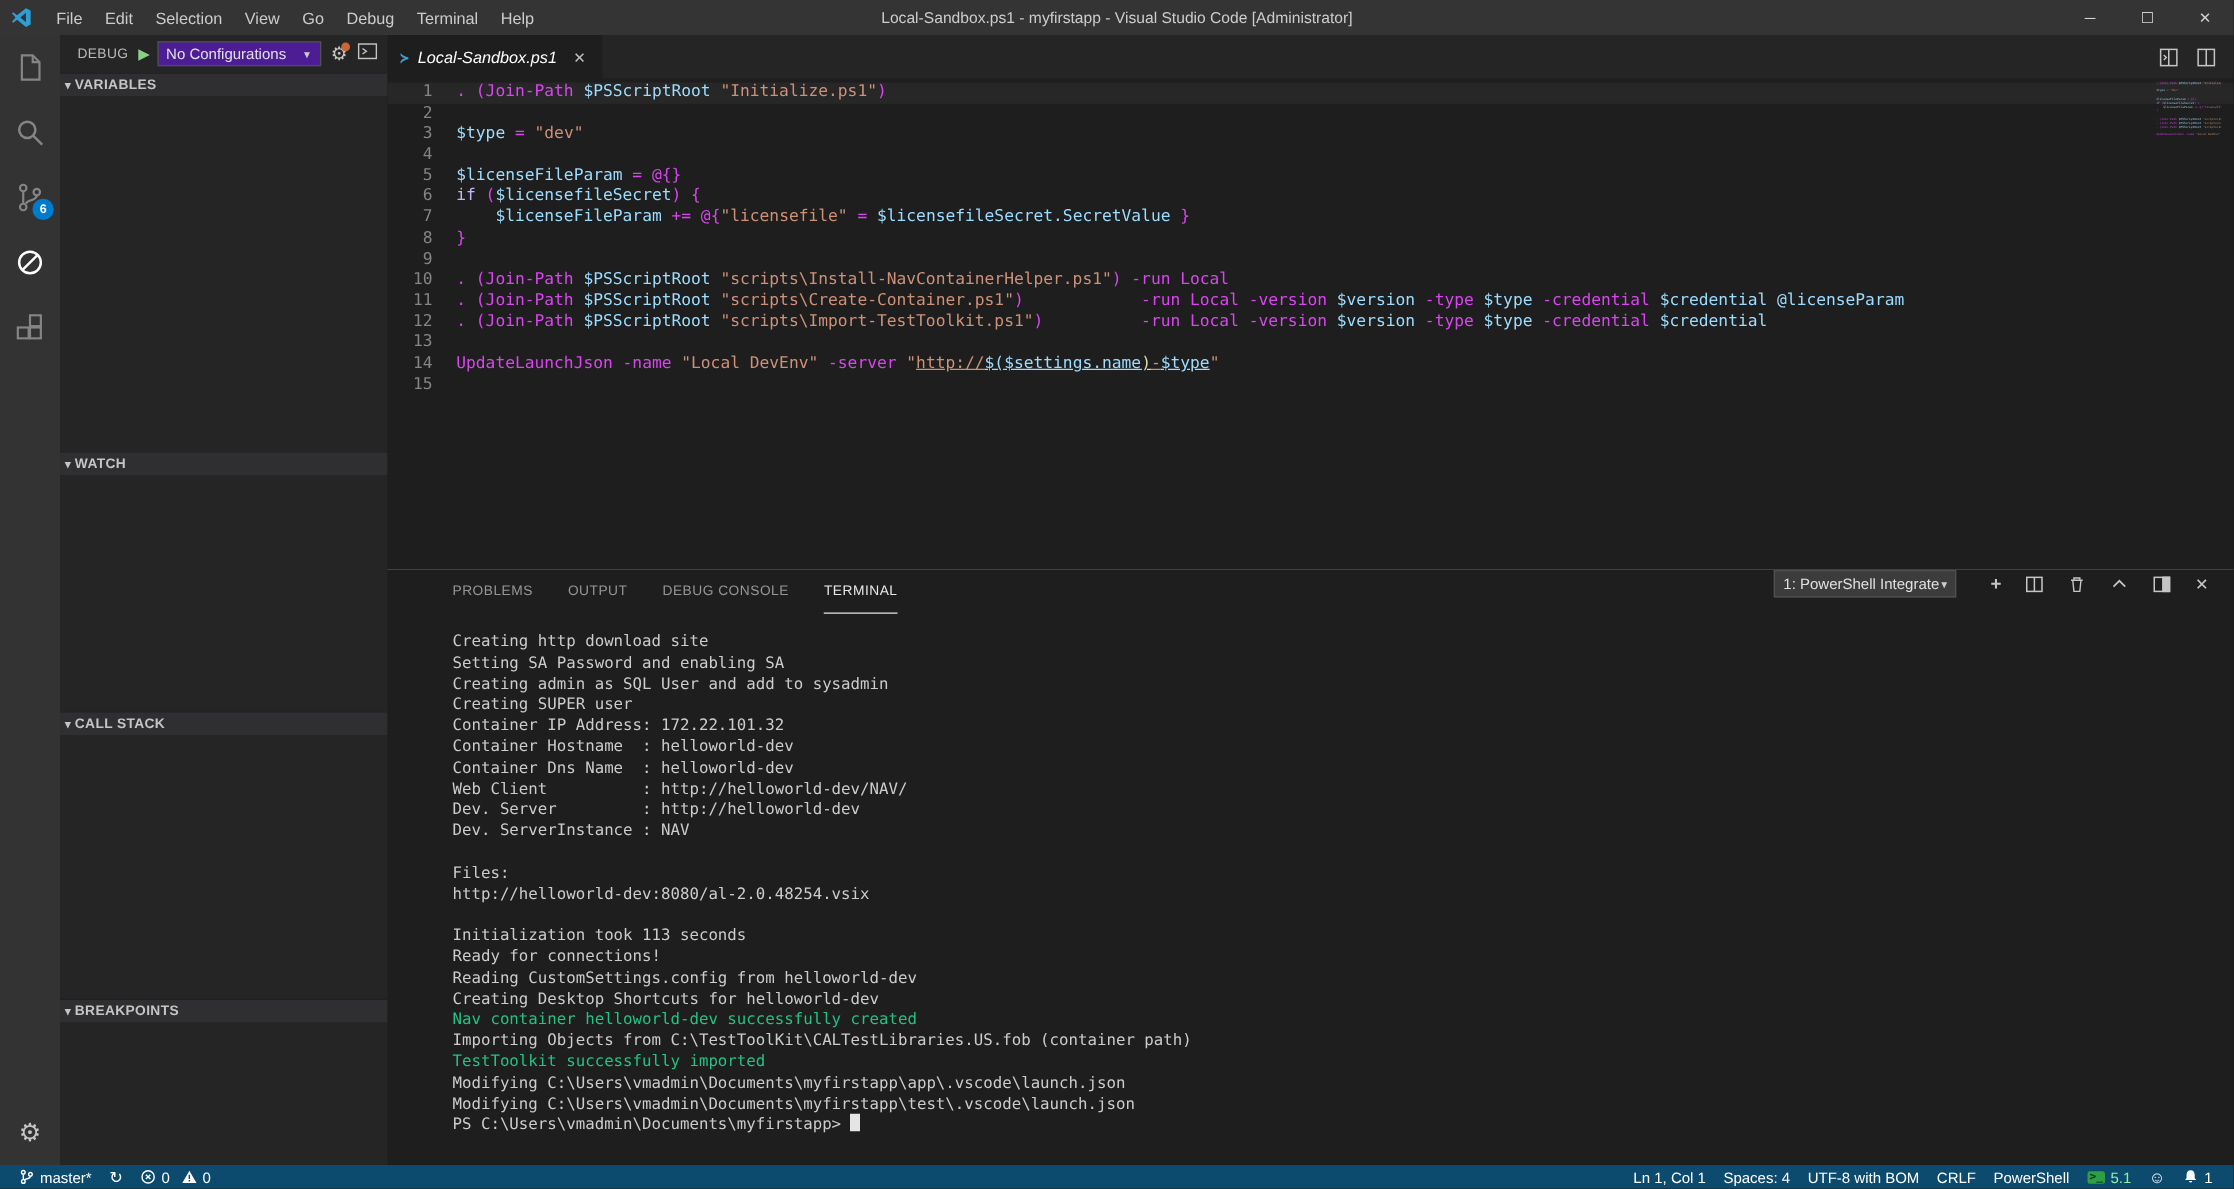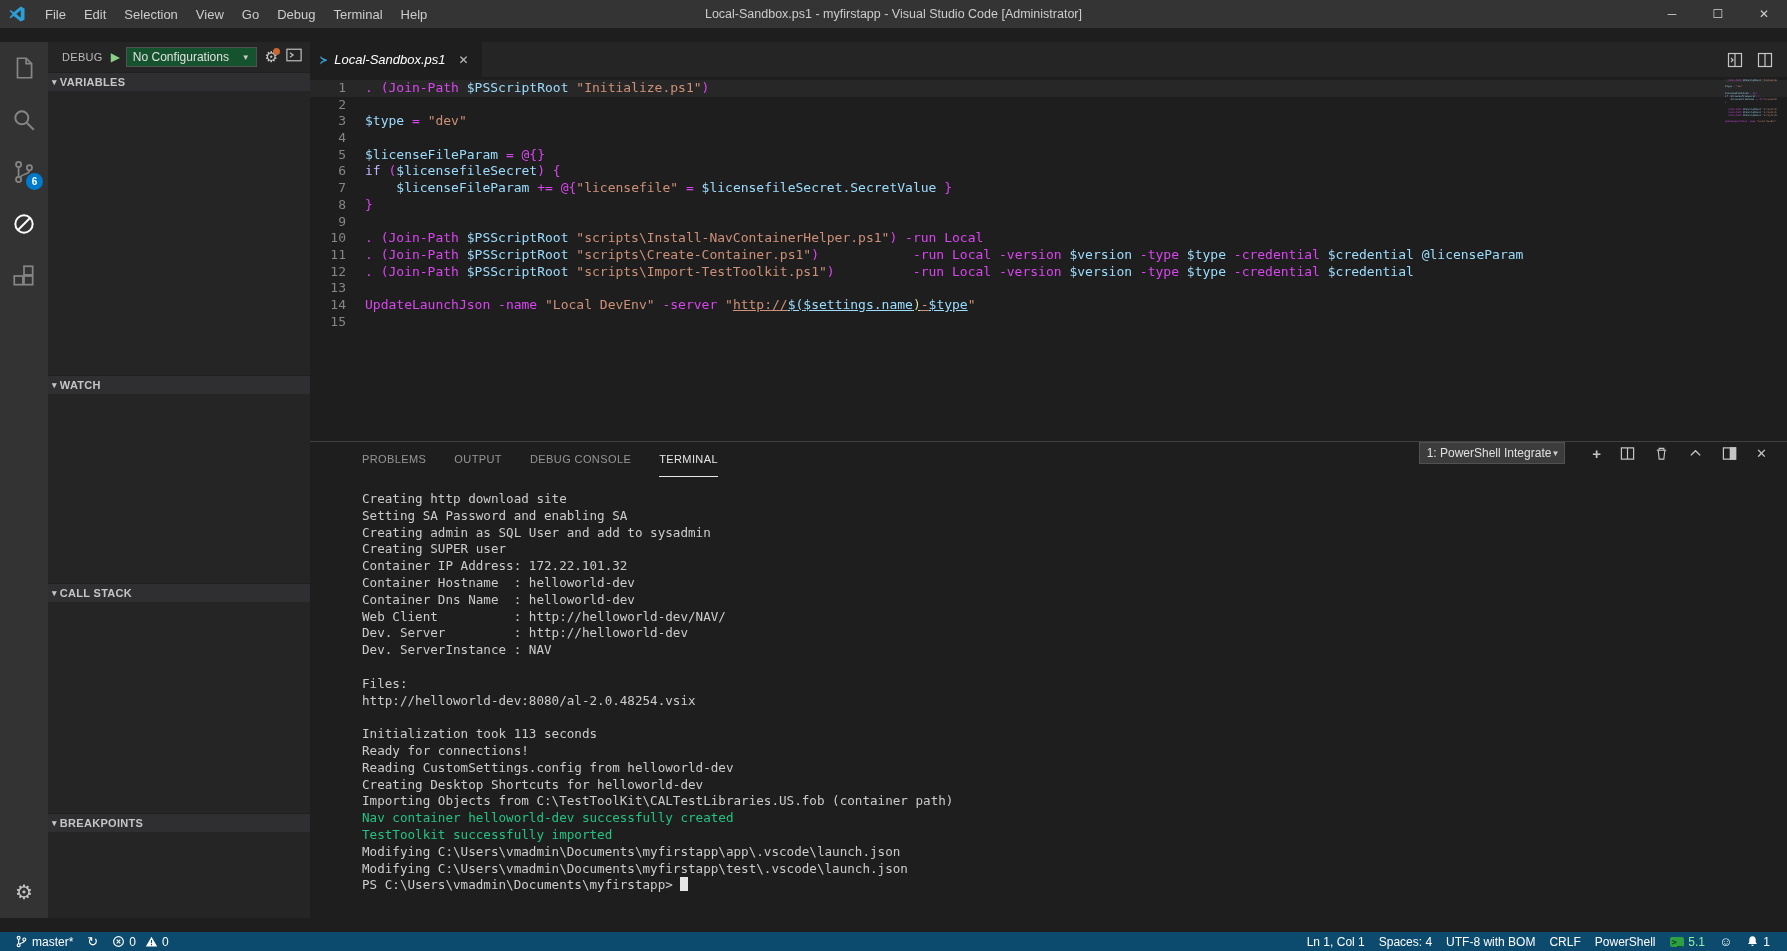--- a/index.html
+++ b/index.html
@@ -1,18 +1,18 @@
 <!DOCTYPE html>
 <html><head>
 <meta charset="utf-8">
 <style>
   * { margin:0; padding:0; box-sizing:border-box; }
   html,body { width:1787px; height:951px; overflow:hidden; background:#1e1e1e;
               font-family:"Liberation Sans", sans-serif; }
-  .app { width:1787px; height:951px; display:flex; flex-direction:column;gap:14px; }
+  .app { width:1787px; height:951px; display:flex; flex-direction:column; }
 
   
   .titlebar { height:28px; background:#343435; display:flex; align-items:center;
               color:#cccccc; font-size:13px; position:relative; flex:0 0 28px; }
   .vscode-logo { width:18px; height:18px; margin:0 10px 0 8px; }
   .menubar { display:flex; height:100%; align-items:center; }
   .menu-item { padding:0 9px; height:100%; display:flex; align-items:center; cursor:default; }
   .window-title { position:absolute; left:0; right:0; text-align:center; pointer-events:none;
                   font-size:12.5px; color:#cccccc; }
   .window-controls { margin-left:auto; display:flex; height:100%; z-index:2; }
@@ -31,21 +31,21 @@
   .ab-badge { position:absolute; right:5px; bottom:8px; background:#007acc; color:#fff;
               border-radius:50%; width:17px; height:17px; font-size:10px; display:flex;
               align-items:center; justify-content:center; font-weight:bold; }
   .ab-spacer { flex:1; }
 
   
   .sidebar { width:262px; background:#252526; display:flex; flex-direction:column; color:#cccccc; }
   .debug-toolbar { height:30px; display:flex; align-items:center; padding:0 8px 0 14px; gap:6px; }
   .debug-label { font-size:11px; color:#bbbbbb; letter-spacing:.3px; }
   .play-icon { color:#89d185; font-size:12px; margin-left:2px; }
-  .config-dropdown { background:#14532d; border:1px solid #515151; height:20px; width:148px;
+  .config-dropdown { background:#4c1d95; border:1px solid #515151; height:20px; width:148px;
                      display:flex; align-items:center; font-size:12px; color:#e0e0e0;
                      padding:0 6px; justify-content:space-between; }
   .dd-caret { font-size:8px; color:#cccccc; }
   .gear-wrap { position:relative; width:20px; text-align:center; }
   .gear-glyph { color:#c5c5c5; font-size:15px; }
   .gear-dot { position:absolute; top:0; right:0; width:7px; height:7px; border-radius:50%;
               background:#cc6633; }
   .console-btn svg { width:16px; height:14px; }
   .section { display:flex; flex-direction:column; }
   .section-header { height:19px; background:#2f2f32; display:flex; align-items:center;
@@ -325,22 +325,22 @@
             <div class="term-line">Dev. Server         : http://helloworld-dev</div>
             <div class="term-line">Dev. ServerInstance : NAV</div>
             <div class="term-line"></div>
             <div class="term-line">Files:</div>
             <div class="term-line">http://helloworld-dev:8080/al-2.0.48254.vsix</div>
             <div class="term-line"></div>
             <div class="term-line">Initialization took 113 seconds</div>
             <div class="term-line">Ready for connections!</div>
             <div class="term-line">Reading CustomSettings.config from helloworld-dev</div>
             <div class="term-line">Creating Desktop Shortcuts for helloworld-dev</div>
+            <div class="term-line g">Nav container helloworld-dev successfully created</div>
             <div class="term-line">Importing Objects from C:\TestToolKit\CALTestLibraries.US.fob (container path)</div>
-            <div class="term-line g">Nav container helloworld-dev successfully created</div>
             <div class="term-line g">TestToolkit successfully imported</div>
             <div class="term-line">Modifying C:\Users\vmadmin\Documents\myfirstapp\app\.vscode\launch.json</div>
             <div class="term-line">Modifying C:\Users\vmadmin\Documents\myfirstapp\test\.vscode\launch.json</div>
             <div class="term-line">PS C:\Users\vmadmin\Documents\myfirstapp&gt; <span class="cursor-block"></span></div>
           </div>
       </div>
 
     </div>
   </div>
 

